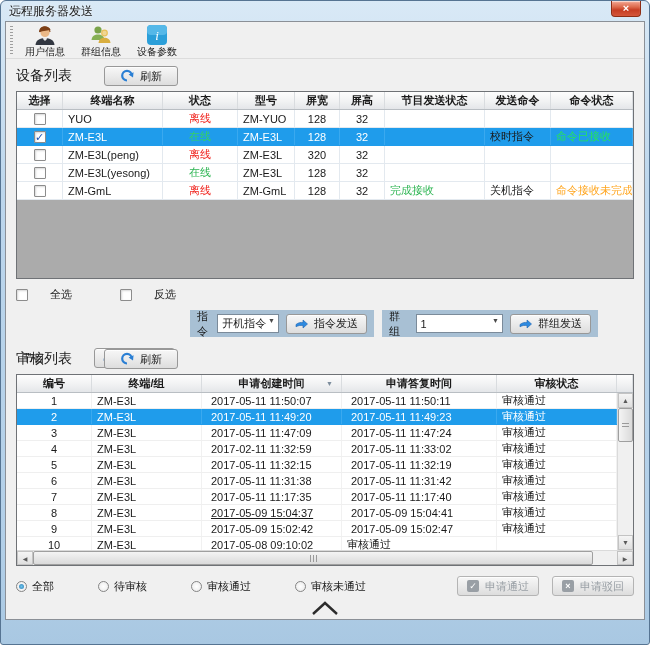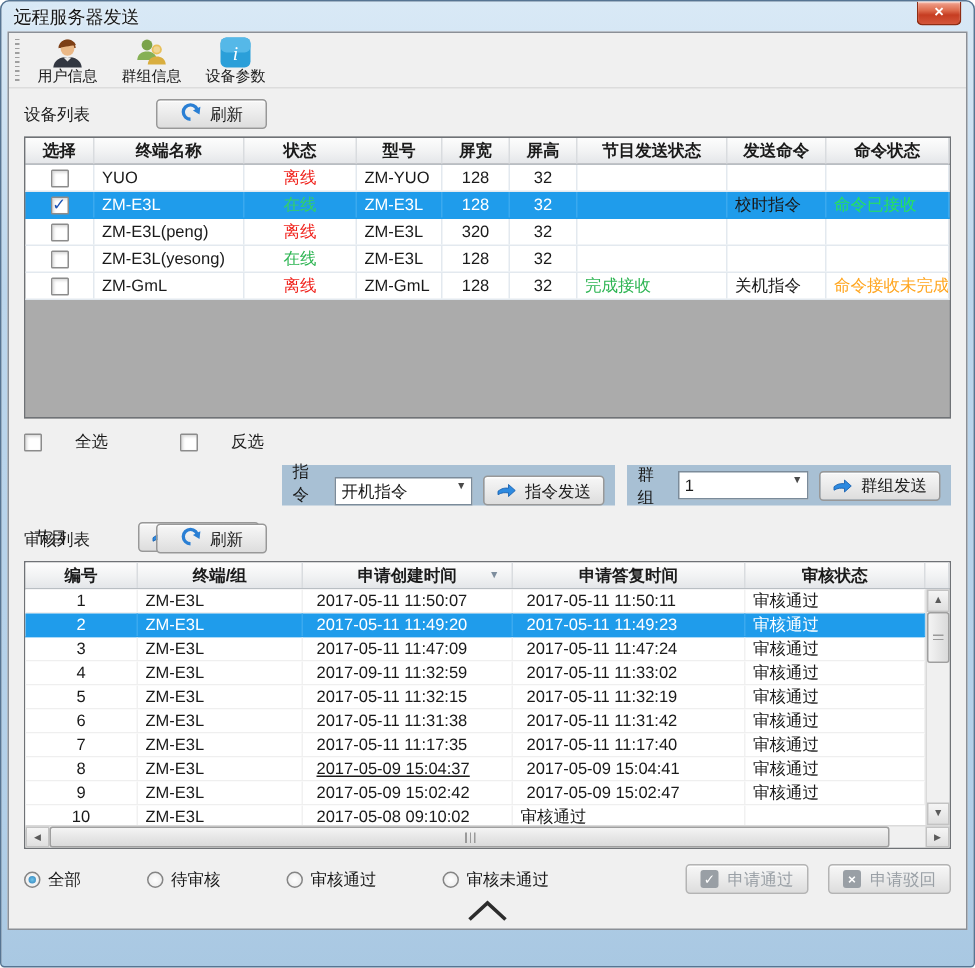--- a/index.html
+++ b/index.html
@@ -31,21 +31,21 @@
   }
   
   .toolbar { height:37px; display:flex; align-items:center; padding-left:12px; position:relative; border-bottom:1px solid #dcdcdc; }
   .gripper { position:absolute; left:4px; top:4px; bottom:4px; width:3px;
     background-image:repeating-linear-gradient(#9f9f9f 0 1px, rgba(0,0,0,0) 1px 3px); }
   .tool-btn { width:54px; height:34px; display:flex; flex-direction:column; align-items:center; justify-content:center; gap:1px; margin-right:2px; border-radius:3px; }
   .tool-btn svg { display:block; }
   .tool-label { font-size:10px; line-height:10px; }
   
   .section-head { display:flex; align-items:center; padding:7px 10px 3px; }
-  .section-title { width:62px; font-size:11px; }
+  .section-title { width:62px; font-size:14px; }
   .btn {
     display:inline-flex; align-items:center; justify-content:center; gap:6px;
     height:20px; padding:0 9px; border:1px solid #989898; border-radius:3px;
     background:linear-gradient(#f7f7f7,#ececec 45%,#dddddd);
     box-shadow:inset 0 1px 0 rgba(255,255,255,.8); white-space:nowrap;
   }
   .refresh-btn { width:74px; margin-left:26px; }
   
   .device-table { margin:2px 10px 0; height:188px; border:1px solid #6f7276; background:#ababab; display:flex; flex-direction:column; }
   .dgrid { display:grid; grid-template-columns:46px 100px 75px 57px 45px 45px 100px 66px 1fr; }
@@ -64,21 +64,21 @@
   .radio { width:11px; height:11px; border:1px solid #858585; border-radius:50%; background:radial-gradient(#ffffff,#e8e8e8);
     display:inline-flex; align-items:center; justify-content:center; margin-right:5px; }
   .radio.on::after { content:""; width:5px; height:5px; border-radius:50%; background:radial-gradient(#6cc3ea,#2f7fb8); }
   
   .select-row { display:flex; align-items:center; padding:8px 10px 5px; gap:6px; }
   .sel-gap { width:36px; }
   .chk-label { margin-left:16px; }
   .send-bar { display:flex; margin:3px 10px 0; gap:8px; height:27px; }
   .panel { background:#a8c0d4; display:flex; align-items:center; padding:0 7px; }
   .panel-1 { width:166px;margin-top:48px; }
-  .panel-2 { width:222px;align-items:flex-end; }
+  .panel-2 { width:184px; }
   .panel-3 { width:216px; }
   .panel-label { margin-right:8px; }
   .spacer { flex:1; }
   .combo { width:102px; height:19px; background:#fff; border:1px solid #7b8b9a; display:flex; align-items:center; padding:0 4px; margin-right:7px; position:relative; }
   .combo .dd { position:absolute; right:3px; top:2px; font-size:7px; color:#4a4a4a; }
   .send-btn { padding:0 8px; }
   .arrow-ico { display:block; }
   
   .review-table { margin:2px 10px 0; height:192px; border:1px solid #6f7276; background:#f0f0f0; display:flex; flex-direction:column; }
   .rhead { display:grid; grid-template-columns:75px 110px 140px 155px 1fr 16px; height:18px;
@@ -362,21 +362,21 @@
             <div class="rgrid rrow">
               <div class="cell c-center">3</div>
               <div class="cell">ZM-E3L</div>
               <div class="cell" style="padding-left:9px;">2017-05-11 11:47:09</div>
               <div class="cell" style="padding-left:9px;text-align:right;">2017-05-11 11:47:24</div>
               <div class="cell">审核通过</div>
             </div>
             <div class="rgrid rrow">
               <div class="cell c-center">4</div>
               <div class="cell">ZM-E3L</div>
-              <div class="cell" style="padding-left:9px;">2017-09-11 11:32:59</div>
+              <div class="cell" style="padding-left:9px;">2017-02-11 11:32:59</div>
               <div class="cell" style="padding-left:9px;">2017-05-11 11:33:02</div>
               <div class="cell">审核通过</div>
             </div>
             <div class="rgrid rrow">
               <div class="cell c-center">5</div>
               <div class="cell">ZM-E3L</div>
               <div class="cell" style="padding-left:9px;">2017-05-11 11:32:15</div>
               <div class="cell" style="padding-left:9px;">2017-05-11 11:32:19</div>
               <div class="cell">审核通过</div>
             </div>

